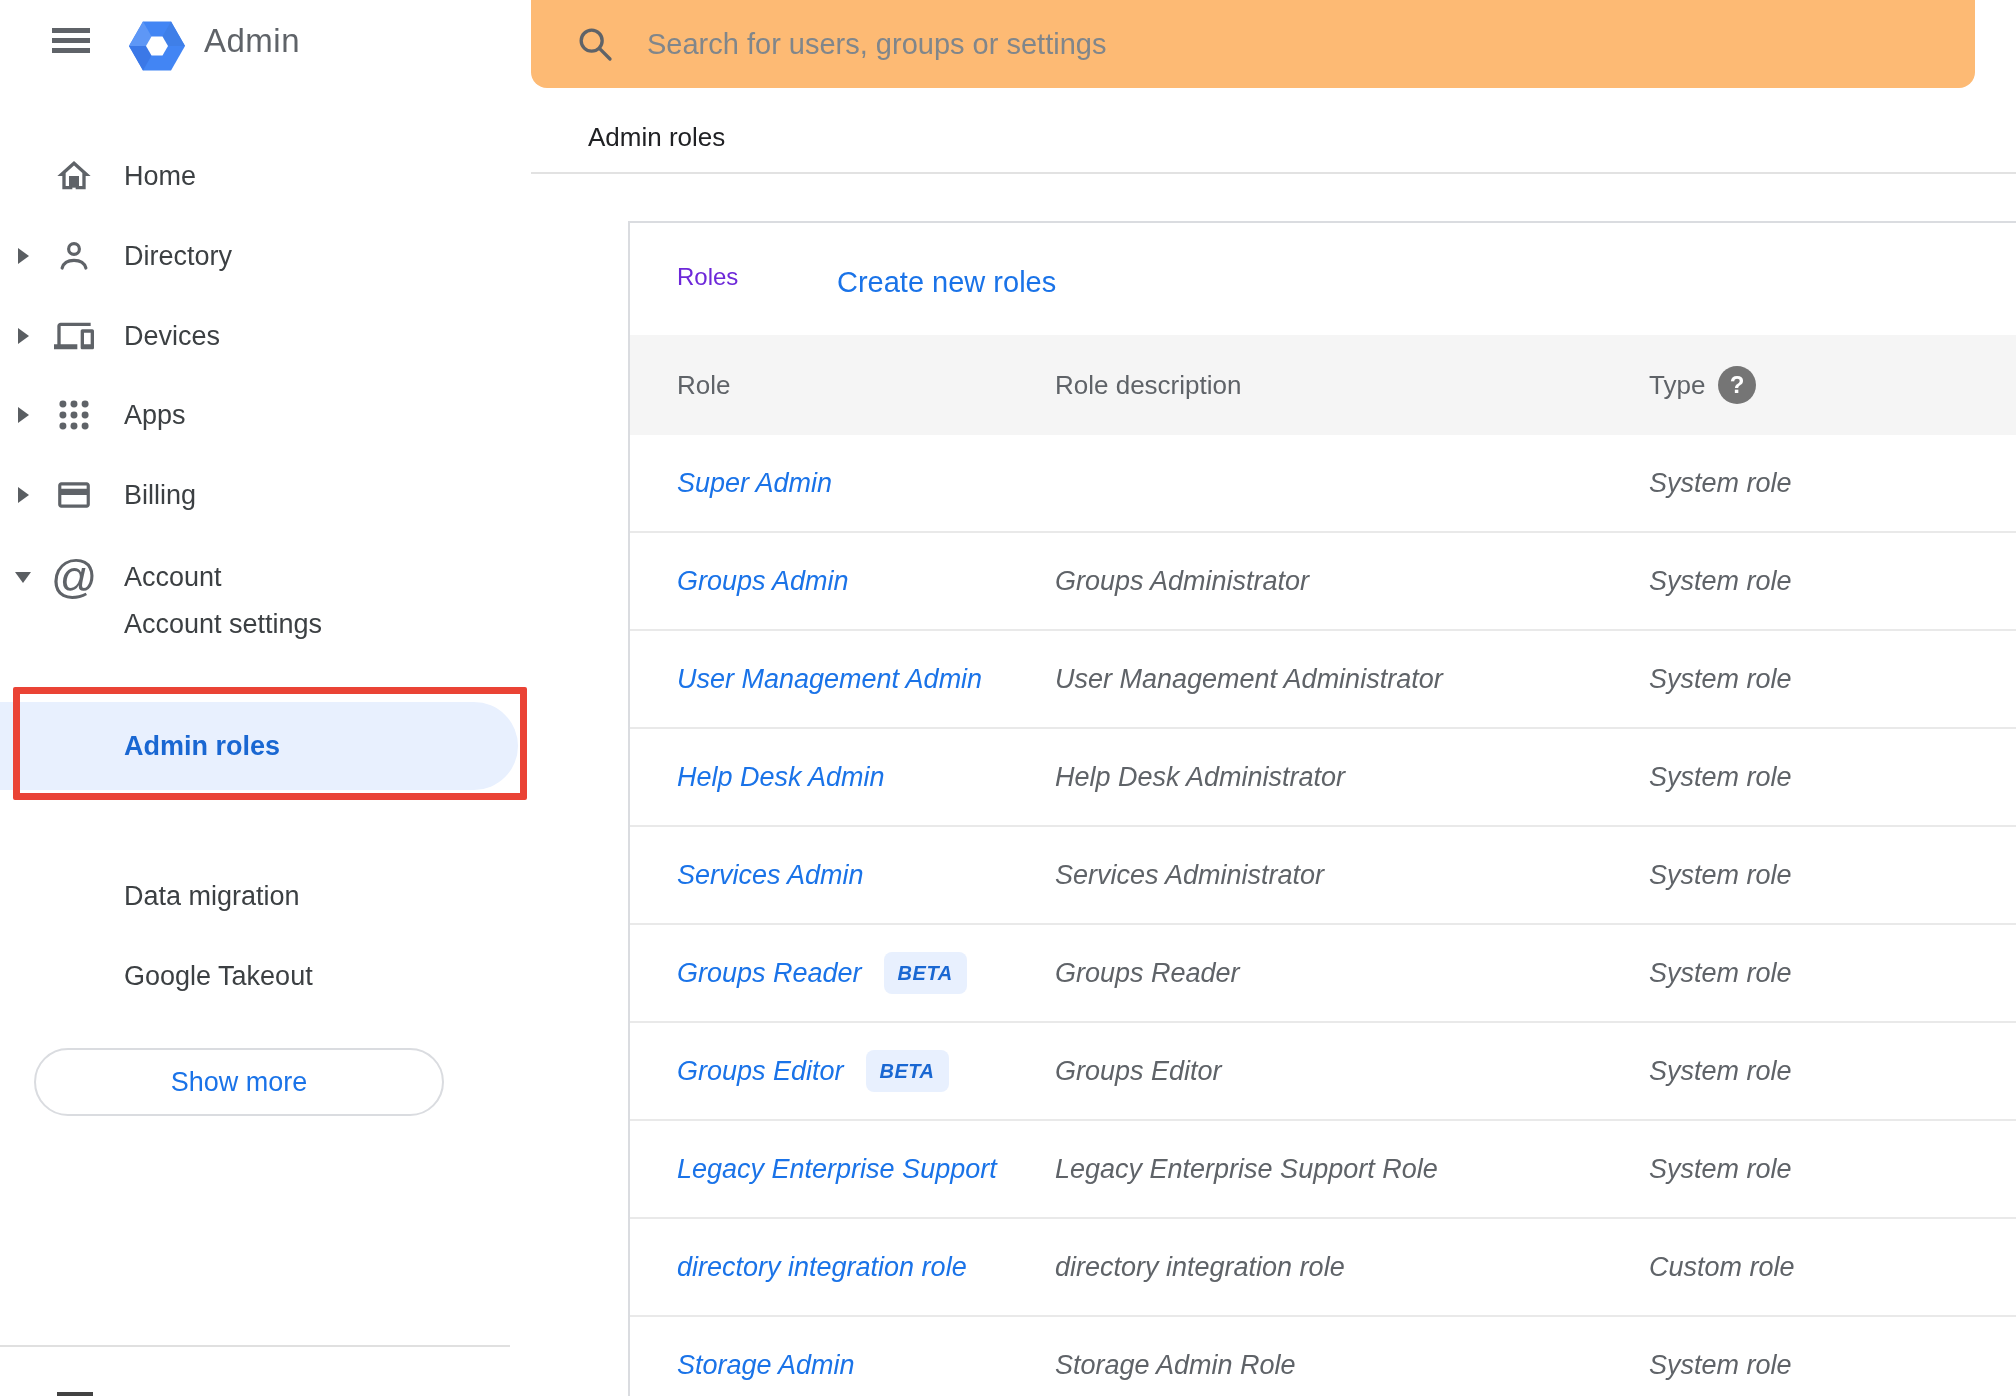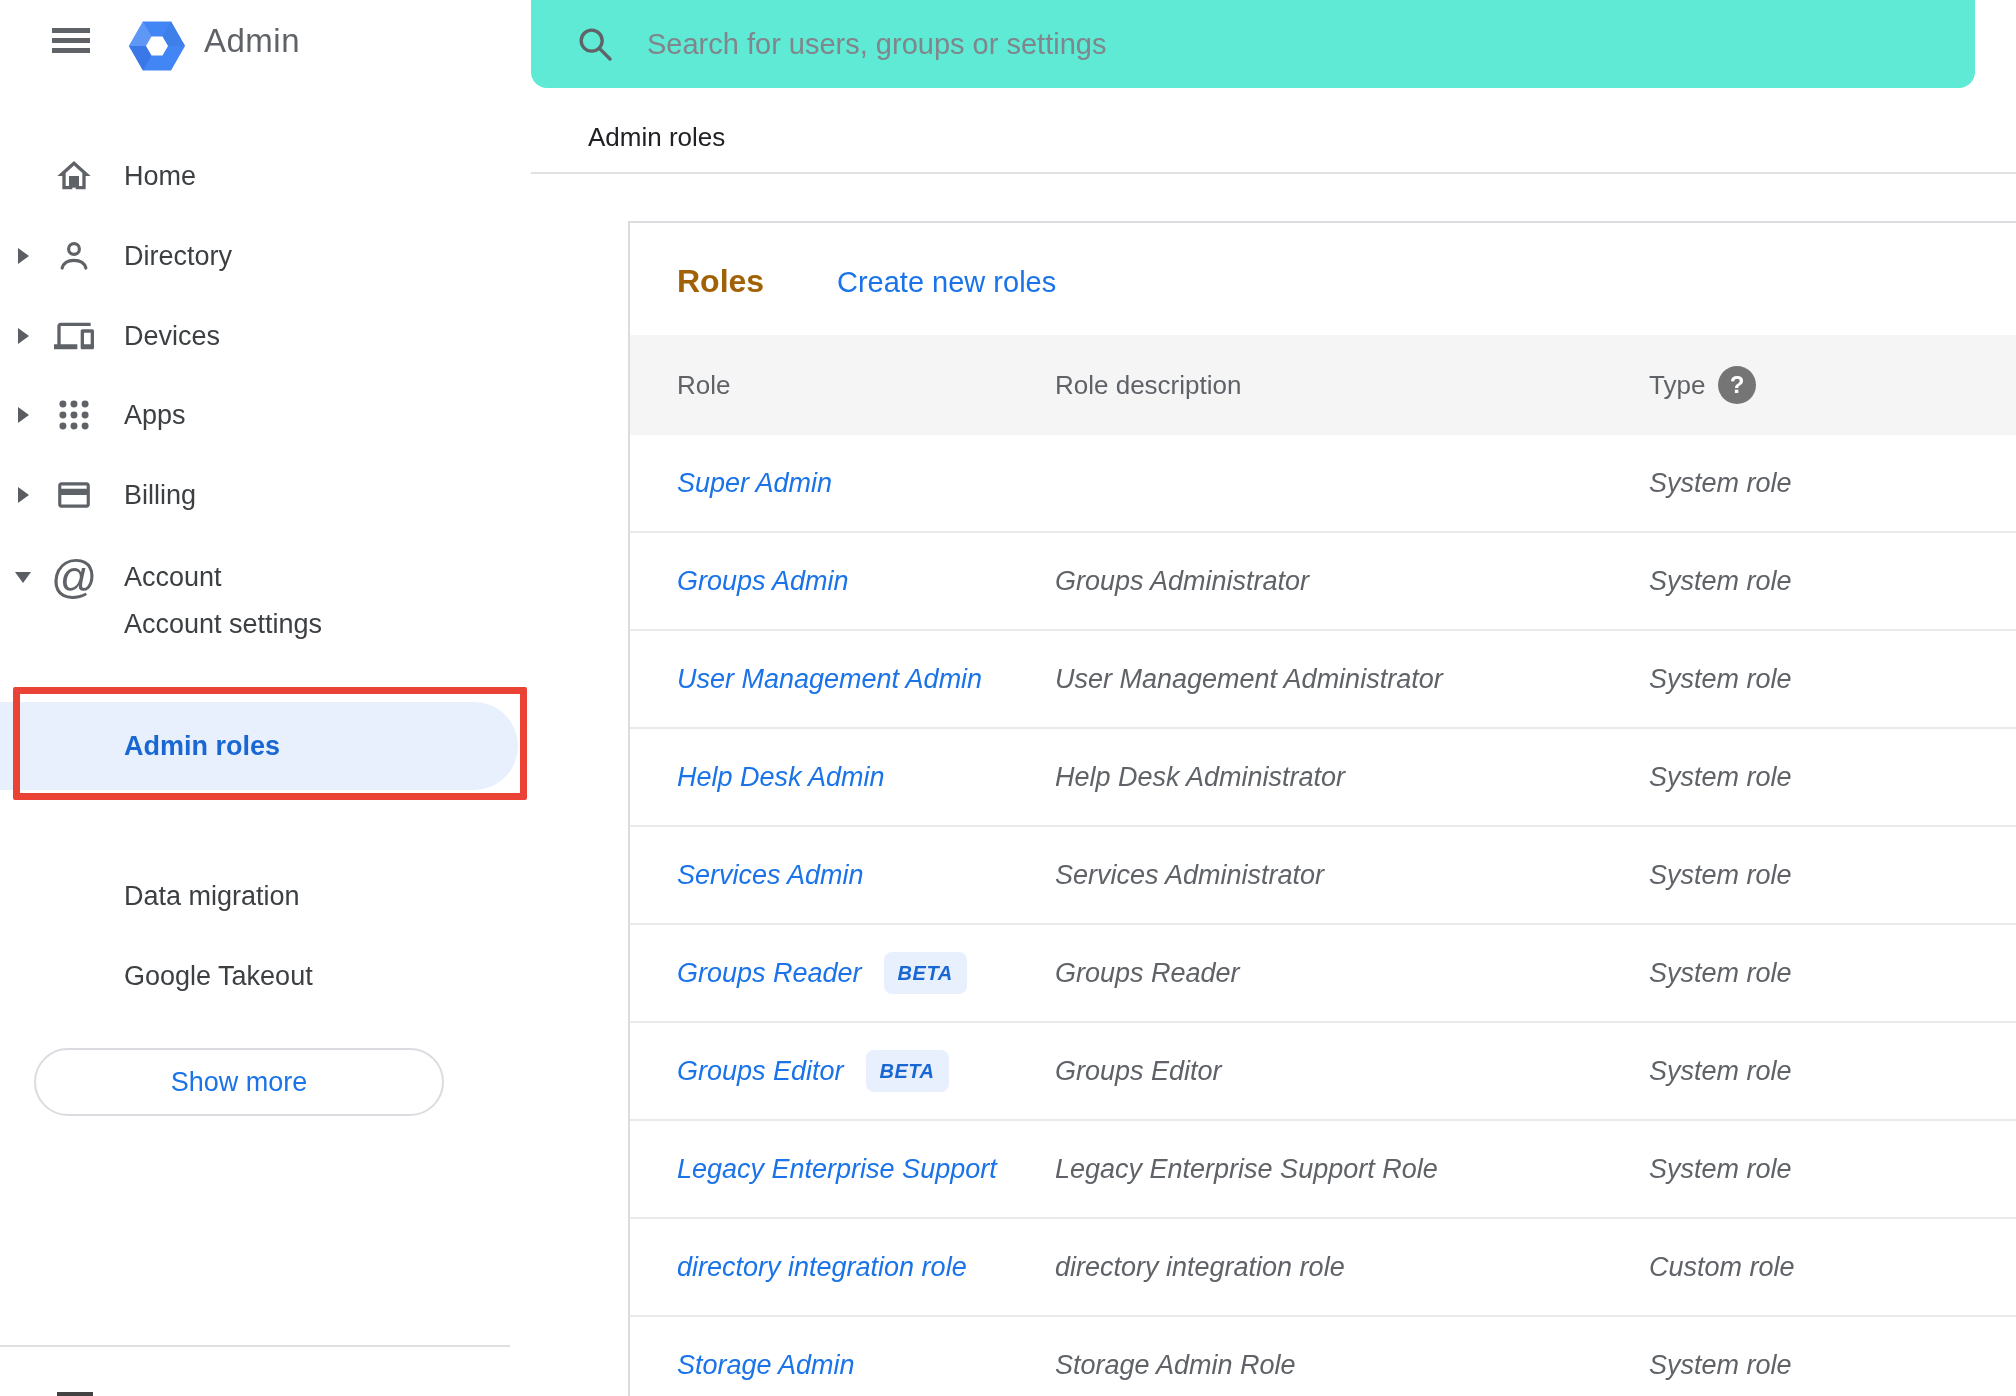--- a/index.html
+++ b/index.html
@@ -36,35 +36,35 @@
                font-family:"Liberation Sans","DejaVu Sans",sans-serif; }
   #sidebar-divider { position:absolute; left:0; top:1345px; width:510px; height:2px; background:#e0e0e0; }
   #bottom-partial-icon { position:absolute; left:57px; top:1392px; width:36px; height:4px; background:#424242; }
 
   
   #annotation-box { position:absolute; left:13px; top:687px; width:514px; height:113px;
                     border:7px solid #ea4335; border-radius:2px; z-index:50; pointer-events:none; }
 
   
   #search-bar { position:absolute; left:531px; top:0; width:1444px; height:88px;
-                background:#5eead4; border-radius:0 0 16px 16px; }
+                background:#fdba74; border-radius:0 0 16px 16px; }
   #search-icon { position:absolute; left:44px; top:24px; }
   #search-input { position:absolute; left:116px; top:0; width:1280px; height:88px;
                   border:none; outline:none; background:transparent;
                   font-size:29px; color:#3c4043;
                   font-family:"Liberation Sans","DejaVu Sans",sans-serif; }
   #search-input::placeholder { color:#80868b; opacity:1; }
   #breadcrumb { position:absolute; left:588px; top:122px; font-size:26px; color:#202124; }
   #top-divider { position:absolute; left:531px; top:172px; width:1485px; height:2px; background:#e2e2e2; }
 
   
   #card { position:absolute; left:628px; top:221px; width:1388px; height:1175px;
           background:#fff; border-left:2px solid #dadce0; border-top:2px solid #dadce0;
           overflow:hidden; }
-  #roles-title { position:absolute; left:47px; top:40px; font-size:32px; font-weight:bold; color:#a16207; }
+  #roles-title { position:absolute; left:47px; top:40px; font-size:24px; font-weight:normal; color:#6d28d9; }
   #create-role { position:absolute; left:207px; top:43px; font-size:29px; color:#1a73e8;
                  text-decoration:none; cursor:pointer; }
   #thead { position:absolute; left:0; top:112px; width:1388px; height:100px; background:#f5f5f5; }
   .th { position:absolute; top:50%; transform:translateY(-50%); font-size:26px; color:#5f6368; }
   .th.c1 { left:47px; } .th.c2 { left:425px; } .th.c3 { left:1019px; }
   #help-icon { position:absolute; left:1088px; top:50%; margin-top:-19px; width:38px; height:38px;
                border-radius:50%; background:#757575; color:#fff; font-size:24px; font-weight:bold;
                display:flex; align-items:center; justify-content:center; cursor:pointer; }
   #tbody { position:absolute; left:0; top:212px; width:1388px; }
   .trow { position:relative; width:1388px; height:98px; border-bottom:2px solid #e9e9e9; background:#fff; }

